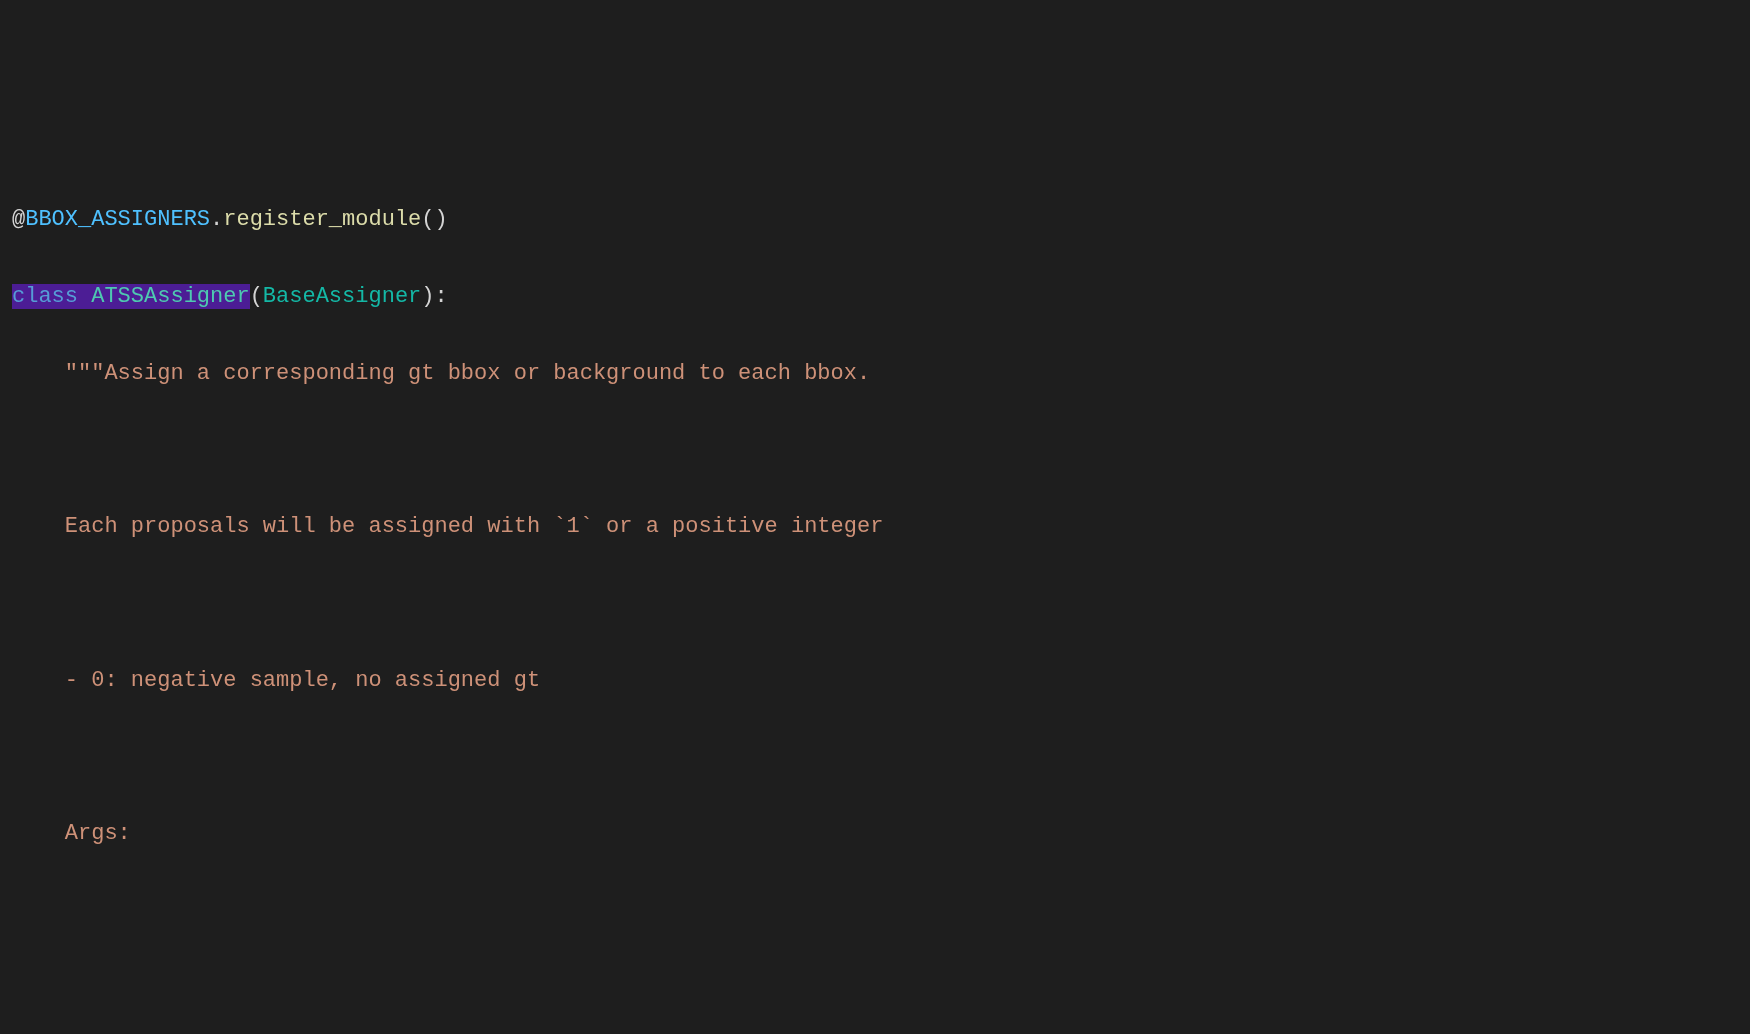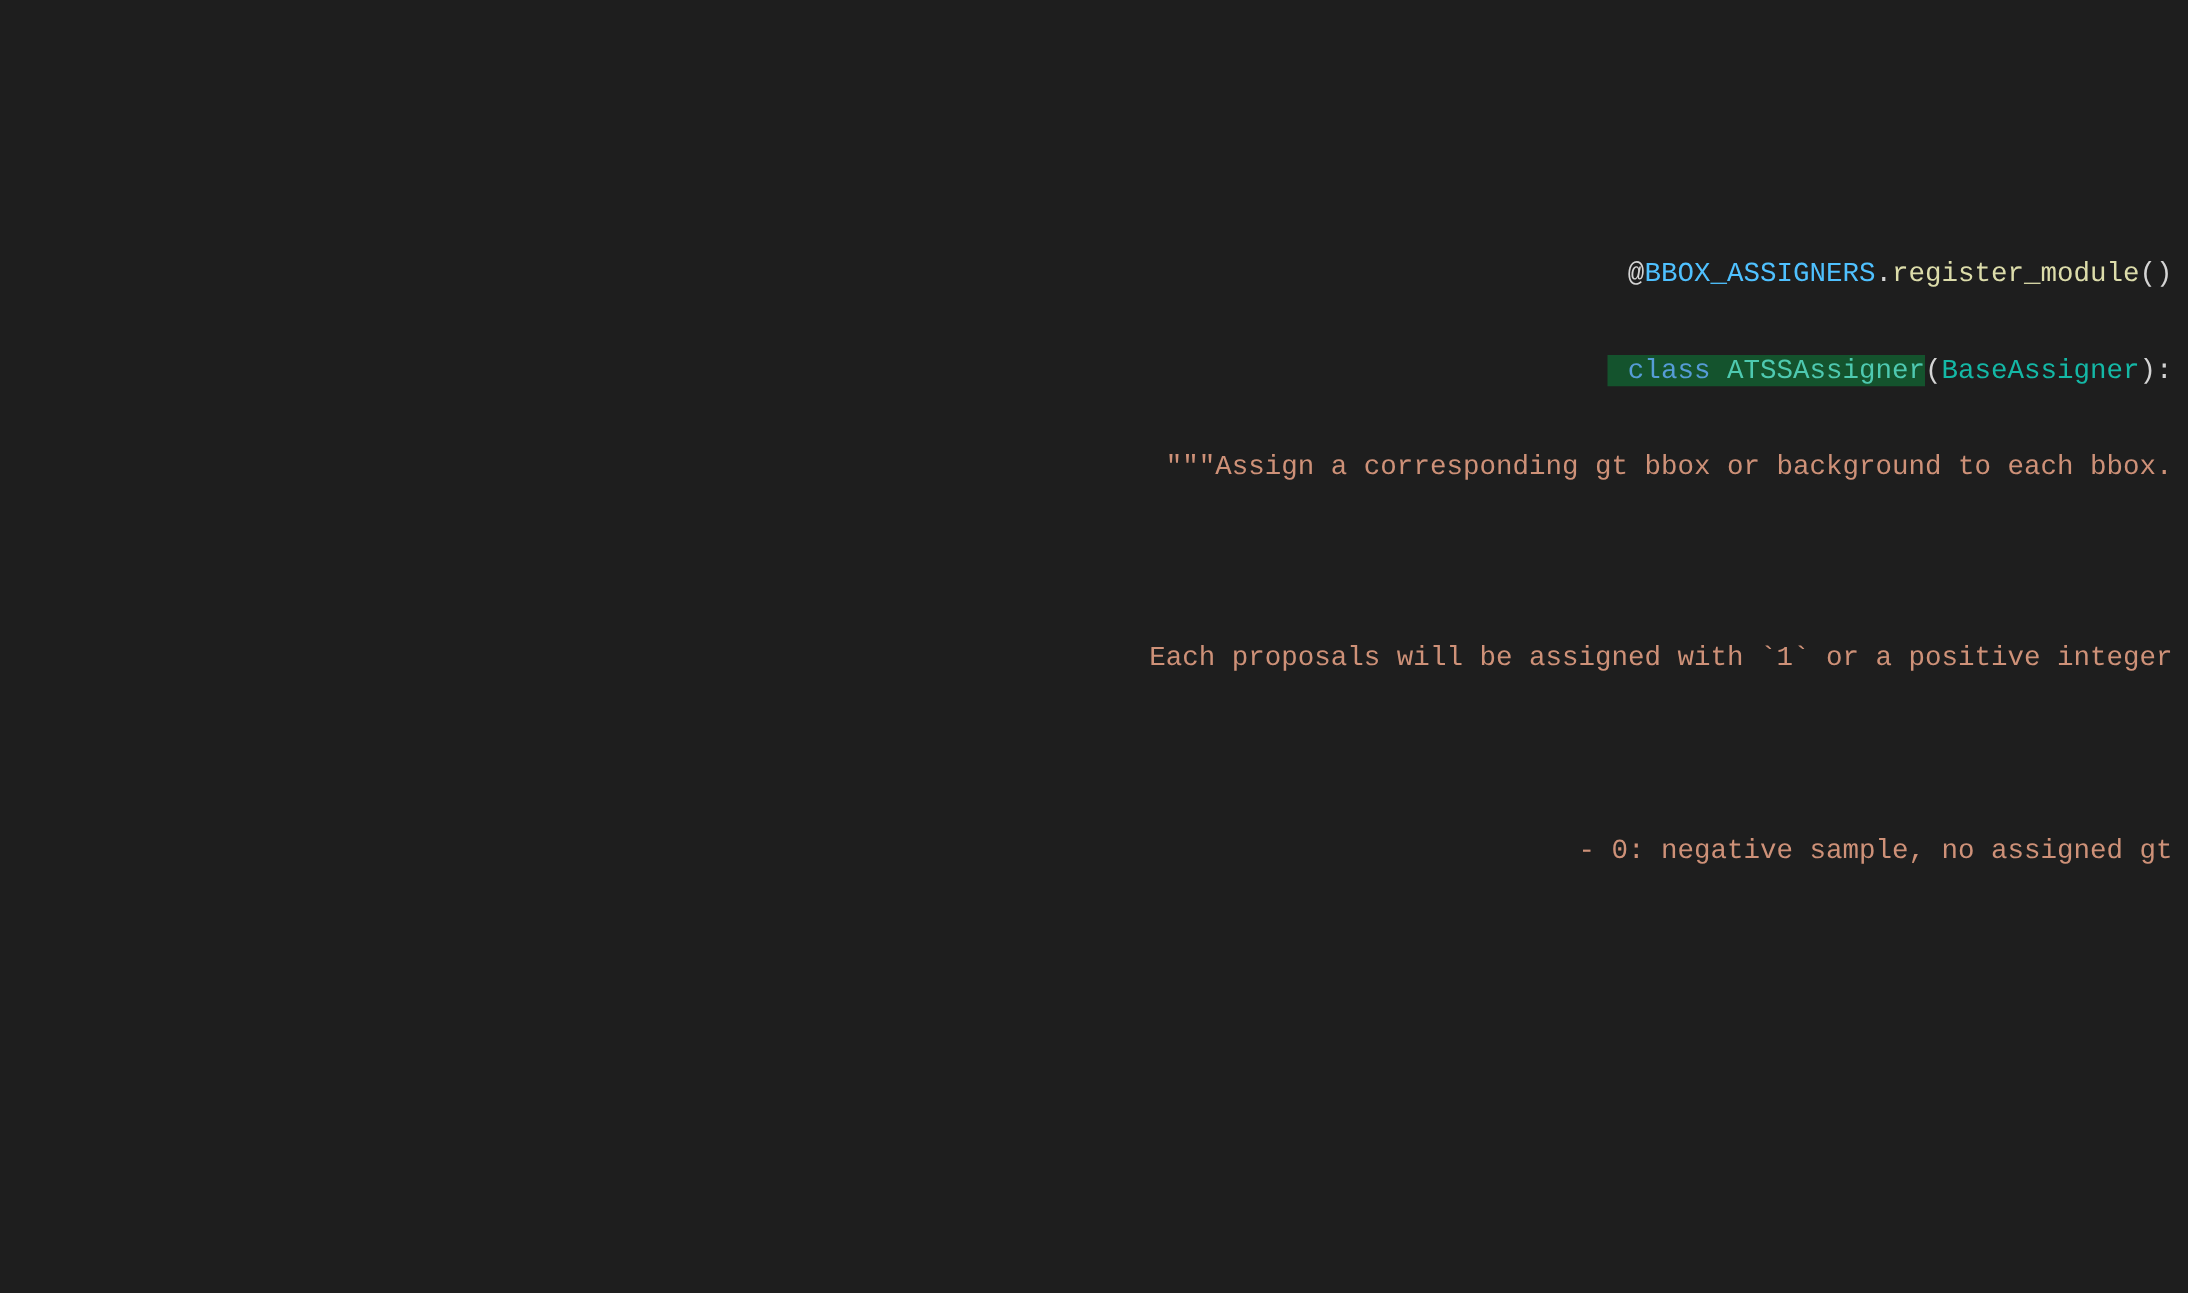--- a/index.html
+++ b/index.html
@@ -17,49 +17,48 @@
       padding: 0;
       overflow-x: auto;
     }
     .code-container {
       padding: 8px 0;
     }
     .line {
       display: block;
       padding: 0 12px;
       min-height: 38px;
-      text-align: right;
     }
     .decorator { color: #d4d4d4; }
     .decorator-name { color: #4fc1ff; }
     .keyword { color: #569cd6; }
     .class-name { color: #4ec9b0; }
     .base-class { color: #14b8a6; }
     .function { color: #dcdcaa; }
     .docstring { color: #ce9178; }
     .punct { color: #d4d4d4; }
     .selection {
-      background-color: #14532d;
-      padding-left: 16px;
+      background-color: #4c1d95;
     }
   </style>
 </head>
 <body>
 
 
 
 <div class="code-container">
 <span class="line"><span class="decorator">@</span><span class="decorator-name">BBOX_ASSIGNERS</span><span class="punct">.</span><span class="function">register_module</span><span class="punct">()</span></span>
 <span class="line"><span class="selection"><span class="keyword">class</span> <span class="class-name">ATSSAssigner</span></span><span class="punct">(</span><span class="base-class">BaseAssigner</span><span class="punct">):</span></span>
 <span class="line"><span class="docstring">    """Assign a corresponding gt bbox or background to each bbox.</span></span>
 <span class="line"><span class="docstring"></span></span>
 <span class="line"><span class="docstring">    Each proposals will be assigned with `1` or a positive integer</span></span>
 <span class="line"><span class="docstring"></span></span>
 <span class="line"><span class="docstring">    - 0: negative sample, no assigned gt</span></span>
 <span class="line"><span class="docstring"></span></span>
+<span class="line"><span class="docstring">    Args:</span></span>
 
 
 
 
 
 
 
 
 
 

